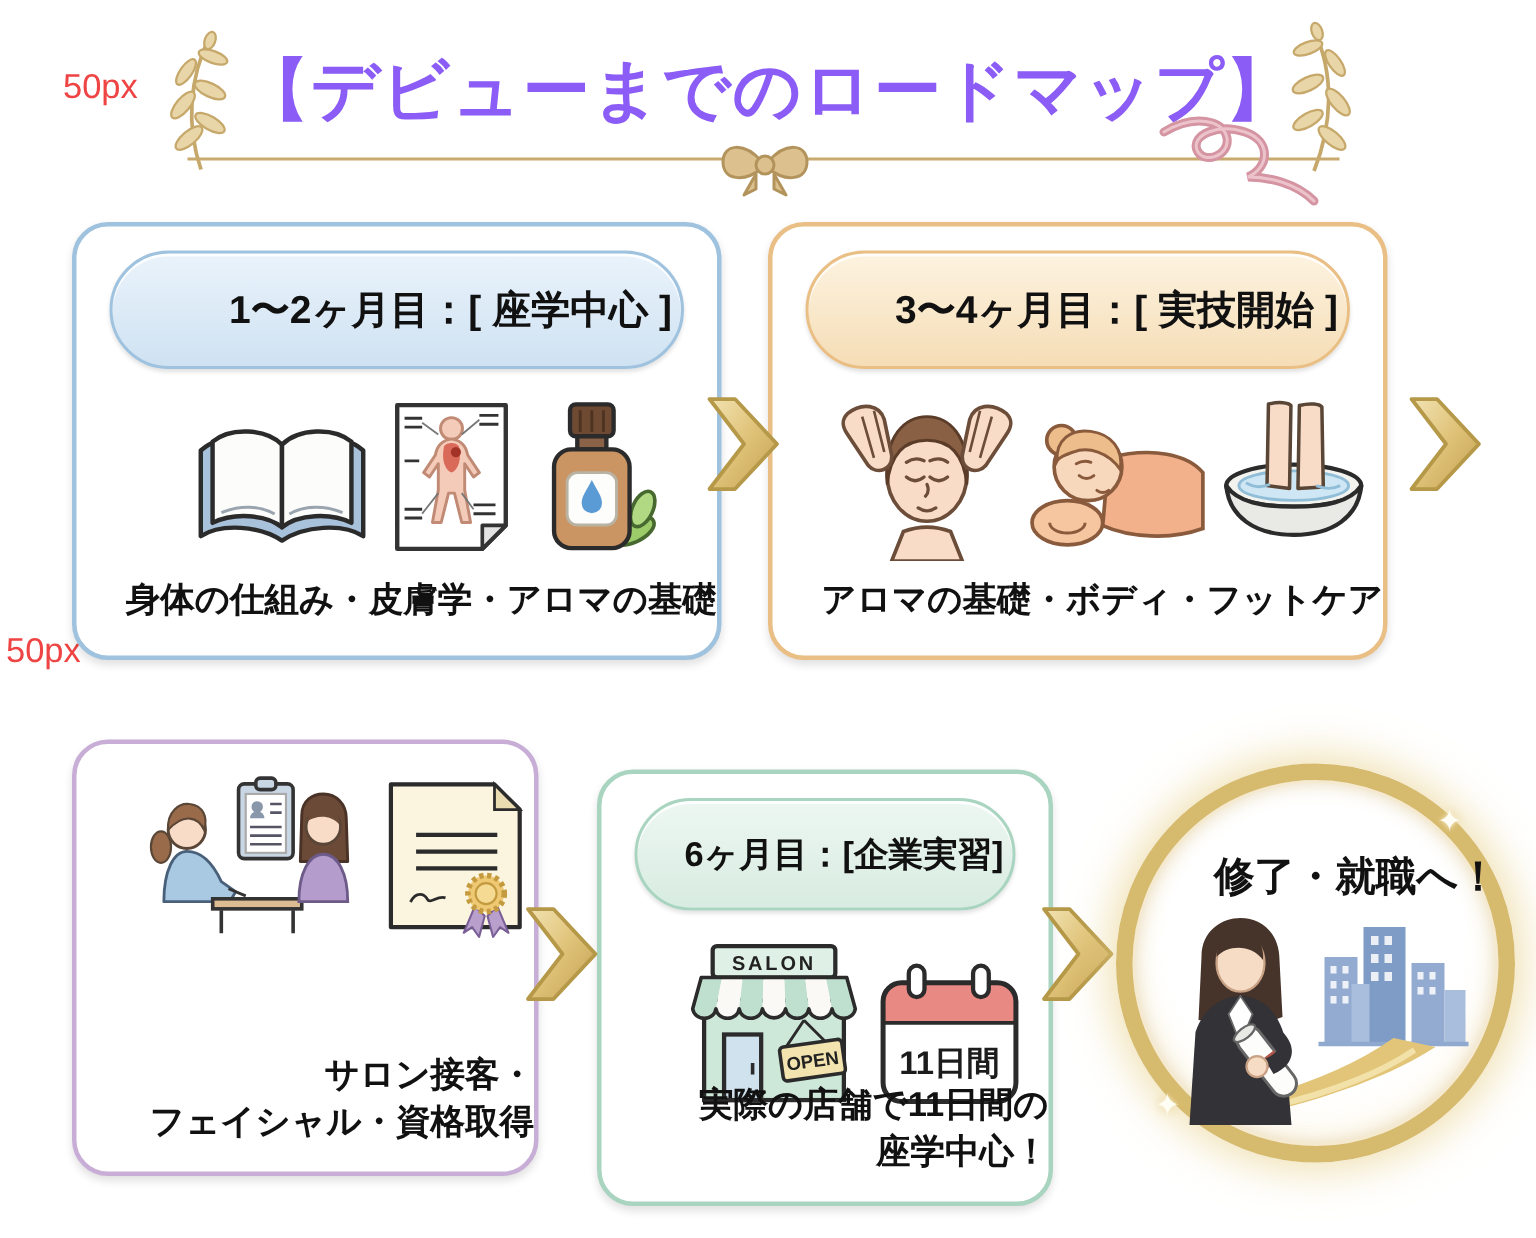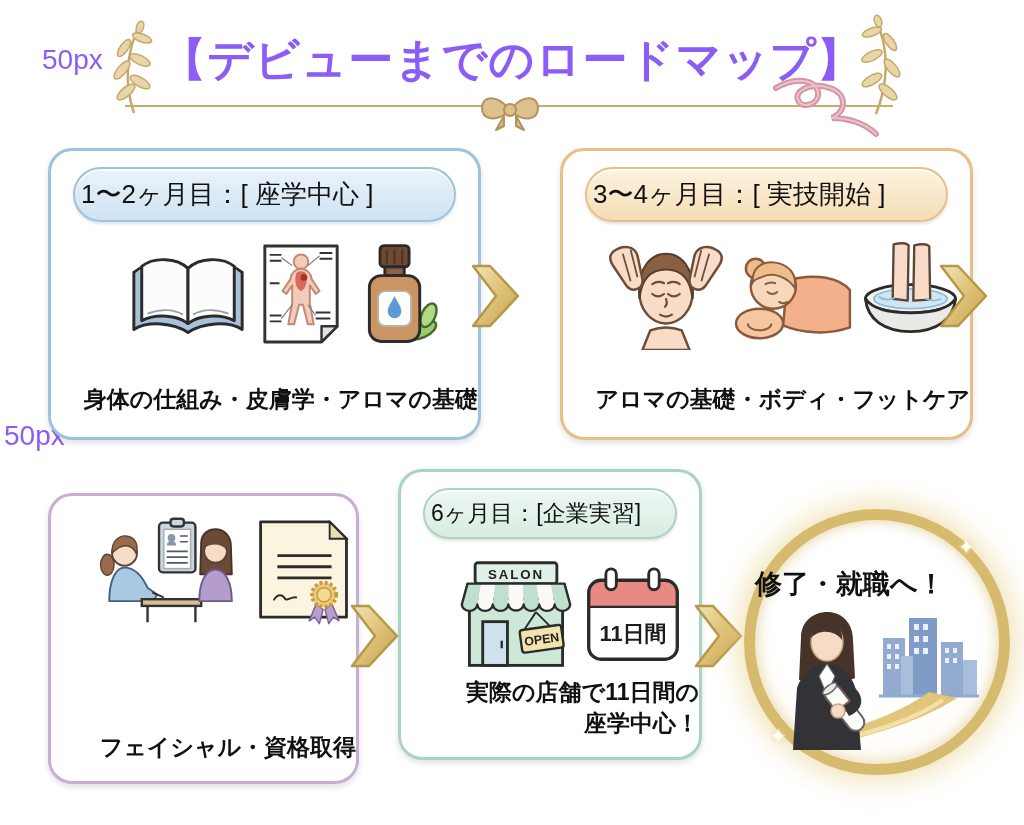--- a/index.html
+++ b/index.html
@@ -1,62 +1,62 @@
 <!DOCTYPE html>
 <html><head>
 <meta charset="utf-8">
 <style>
   html,body{margin:0;padding:0;background:#fff;}
   .canvas{position:relative;width:1024px;height:825px;background:#ffffff;overflow:hidden;
           font-family:"Liberation Sans","DejaVu Sans",sans-serif;color:#111;}
   
-  .ann{position:absolute;font-size:28px;color:#8b5cf6;}
+  .ann{position:absolute;font-size:23px;color:#ef4444;}
   .ann-top{left:42px;top:44px;}
   .ann-left{left:4px;top:420px;}
   
   .title{position:absolute;left:0;right:0;top:30px;margin:0;text-align:center;
          font-family:"Liberation Serif","DejaVu Serif",serif;font-weight:700;
          font-size:45px;letter-spacing:1px;color:#8b5cf6;}
   .divider{position:absolute;left:125px;top:105px;width:768px;height:2px;background:#c9aa6e;}
   .deco{position:absolute;}
   .laurel-left{left:100px;top:20px;}
   .laurel-right{left:854px;top:14px;}
   .bow{left:478px;top:86px;}
   .pink-ribbon{left:772px;top:74px;}
   
   .step{position:absolute;background:#fff;border:3px solid var(--accent);border-radius:24px;
         box-shadow:0 3px 6px rgba(0,0,0,.12), inset 0 0 0 2px #fff;}
   .step-1{--accent:#9fc2de;--pill-hi:#eaf3fb;--pill-lo:#cfe2f2;left:48px;top:148px;width:427px;height:286px;}
-  .step-2{--accent:#eabf85;--pill-hi:#fdf3e0;--pill-lo:#f5ddb6;left:560px;top:148px;width:407px;height:286px;}
+  .step-2{--accent:#eabf85;--pill-hi:#fdf3e0;--pill-lo:#f5ddb6;left:512px;top:148px;width:407px;height:286px;}
   .step-3{--accent:#c8aed6;--pill-hi:#f3edf8;--pill-lo:#e2d5ec;left:48px;top:493px;width:305px;height:285px;}
-  .step-4{--accent:#a8d4c0;--pill-hi:#edf7f2;--pill-lo:#d8ece1;left:398px;top:469px;width:298px;height:285px;}
-  .pill{margin:16px 22px 0;padding:8px 6px;border:2.5px solid var(--accent);border-radius:999px;
+  .step-4{--accent:#a8d4c0;--pill-hi:#edf7f2;--pill-lo:#d8ece1;left:398px;top:513px;width:298px;height:285px;}
+  .pill{margin:16px 22px 0;padding:20px 6px;border:2.5px solid var(--accent);border-radius:999px;
         background:linear-gradient(180deg,var(--pill-hi),var(--pill-lo));
         box-shadow:inset 0 2px 0 rgba(255,255,255,.85), 0 2px 3px rgba(0,0,0,.12);
-        text-align:left;font-weight:400;font-size:26px;white-space:nowrap;}
+        text-align:right;font-weight:700;font-size:26px;white-space:nowrap;}
   .step-3 .pill{font-size:25px;}
   .step-4 .pill{font-size:23px;}
-  .icons{display:flex;justify-content:center;align-items:center;gap:5px;margin-top:18px;padding-left:37px;}
+  .icons{display:flex;justify-content:center;align-items:flex-end;gap:5px;margin-top:18px;padding-left:37px;}
   .icon{display:inline-block;line-height:0;}
   .caption{position:absolute;left:0;right:0;bottom:22px;text-align:right;
            font-weight:700;font-size:23px;line-height:31px;}
   .step-3 .caption,.step-4 .caption{bottom:18px;}
   .caption span{display:block;}
   
   .arrow{position:absolute;width:54px;height:72px;line-height:0;}
   .arrow-1{left:468px;top:260px;}
   .arrow-2{left:936px;top:260px;}
   .arrow-3{left:347px;top:600px;}
   .arrow-4{left:691px;top:600px;}
   
   .goal{position:absolute;left:744px;top:509px;width:266px;height:266px;border-radius:50%;
         border:11px solid #d6ba6d;box-sizing:border-box;
         background:radial-gradient(circle at 50% 45%, #ffffff 55%, #fdf7e6 88%, #fffdf4 100%);
         box-shadow:0 0 28px 6px rgba(232,209,140,.65), inset 0 0 0 2px #f5ead0, inset 0 0 14px rgba(193,155,70,.45);}
-  .goal-label{margin-top:46px;text-align:left;font-weight:700;font-size:27px;}
+  .goal-label{margin-top:46px;text-align:right;font-weight:700;font-size:27px;}
   .goal-art{display:block;margin:2px auto 0;}
   .sparkle{position:absolute;font-size:20px;color:#fffef5;text-shadow:0 0 7px #e8cd82,0 0 3px #fff;}
   .sparkle-ne{left:958px;top:535px;}
   .sparkle-sw{left:770px;top:724px;}
 </style>
 </head>
 <body>
 
 <div class="canvas">
 
@@ -244,20 +244,21 @@
           <path d="M24 42 H82 M24 54 H82 M24 66 H82" stroke="#2b2b2b" stroke-width="3"></path>
           <path d="M20 90 C24 82 30 84 32 88 C34 92 39 85 45 87" fill="none" stroke="#2b2b2b" stroke-width="2"></path>
           <path d="M66 93 l-8 19 6 -4 5 7 4 -15 Z" fill="#b9a0cc" stroke="#7a5f96" stroke-width="1.5" stroke-linejoin="round"></path>
           <path d="M82 93 l8 19 -6 -4 -5 7 -4 -15 Z" fill="#b9a0cc" stroke="#7a5f96" stroke-width="1.5" stroke-linejoin="round"></path>
           <circle cx="74" cy="84" r="13" fill="#eec873" stroke="#c49a3e" stroke-width="4" stroke-dasharray="3 2.6"></circle>
           <circle cx="74" cy="84" r="7.5" fill="#f5da94" stroke="#c49a3e" stroke-width="1.5"></circle>
         </svg>
       </span>
     </div>
     <div class="caption">
+      <span>サロン接客・</span>
         <span>フェイシャル・資格取得</span>
     </div>
   </section>
 
   <section class="step step-4">
     <div class="pill">6ヶ月目：[企業実習]</div>
     <div class="icons">
       <span class="icon">
         <svg width="124" height="116" viewBox="0 0 130 122">
           <rect x="16" y="44" width="98" height="70" fill="#cde7d9" stroke="#2b2b2b" stroke-width="3"></rect>

